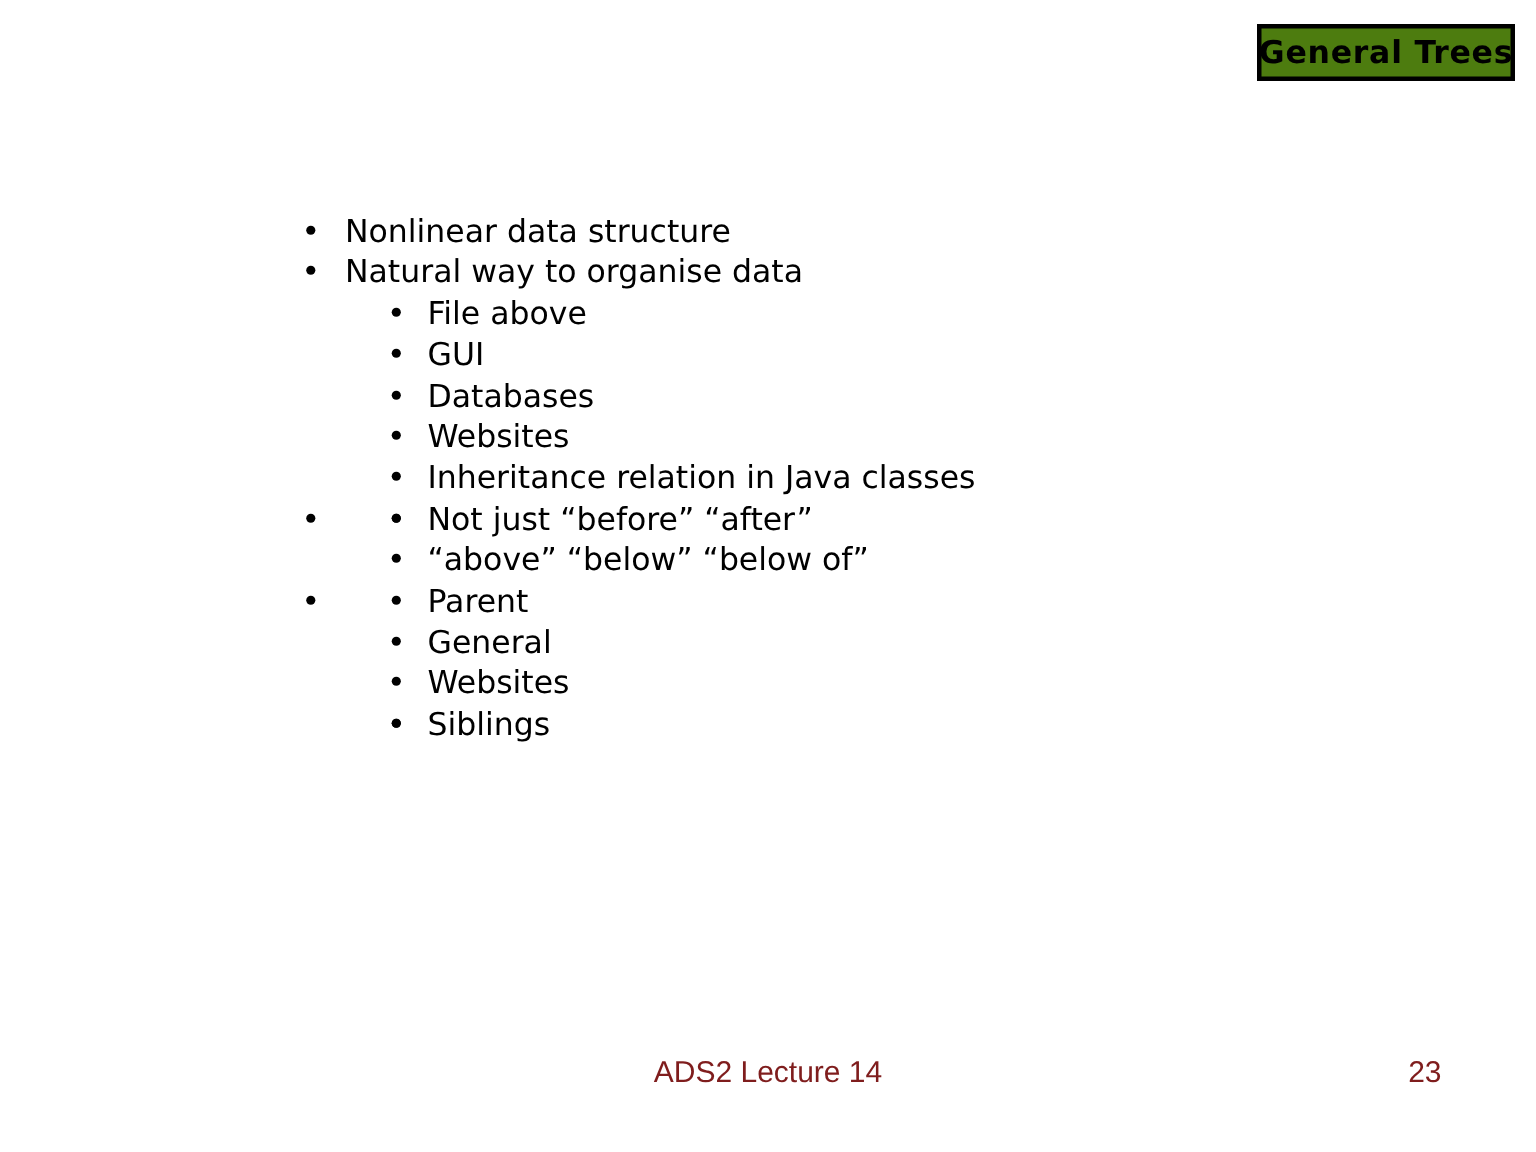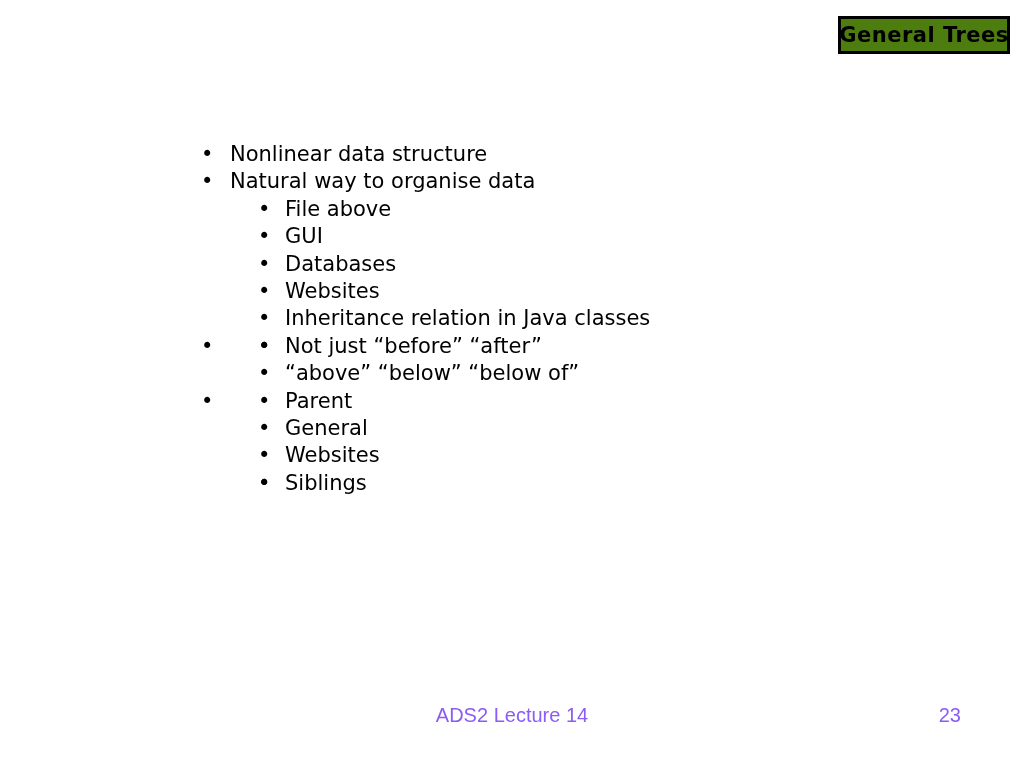--- a/index.html
+++ b/index.html
@@ -62,21 +62,21 @@
   li.b-l2 .dot { left: 58px; }
   
   .footer {
     position: absolute;
     left: 0;
     right: 0;
     top: 704px;
     height: 24px;
     font-family: "Liberation Sans", sans-serif;
     font-size: 20px;
-    color: #8b5cf6;
+    color: #7f1d1d;
   }
   .footer .lecture {
     position: absolute;
     left: 0;
     right: 0;
     text-align: center;
     white-space: nowrap;
   }
   .footer .page-num {
     position: absolute;

